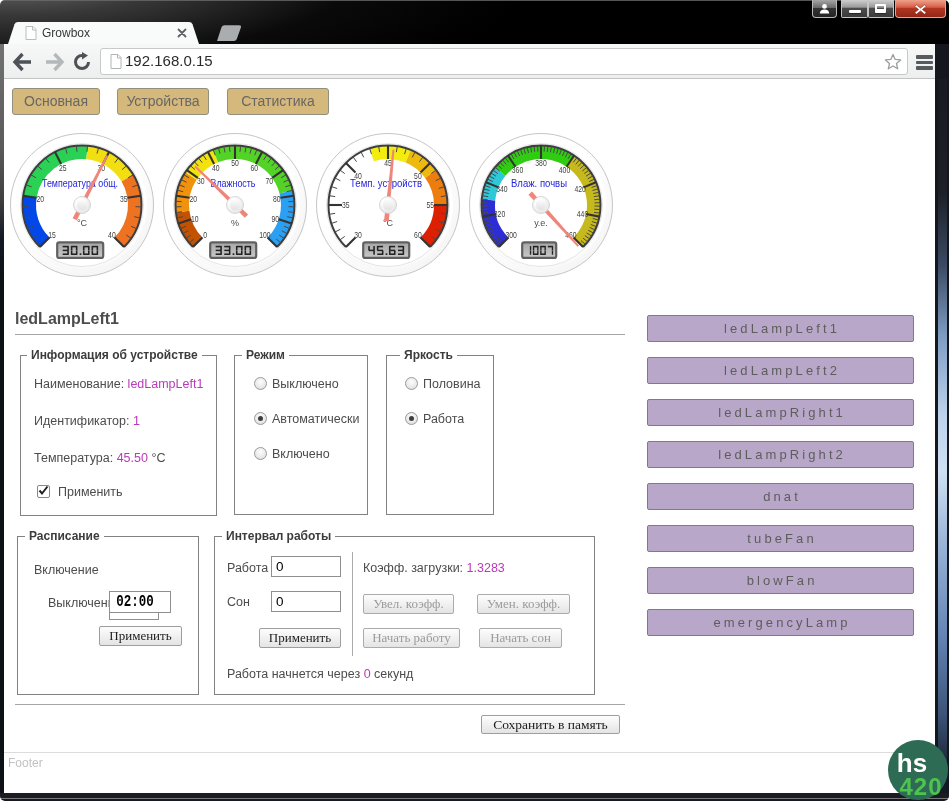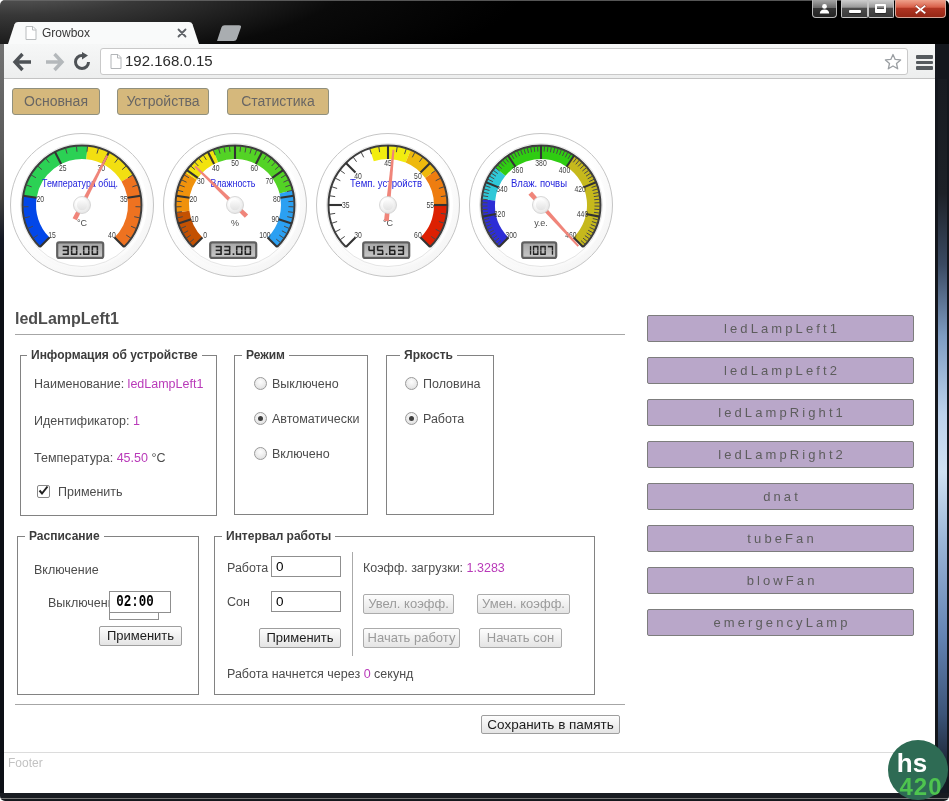--- a/index.html
+++ b/index.html
@@ -1,20 +1,20 @@
 <!DOCTYPE html>
 <html><head><meta charset="utf-8"><title>Growbox</title>
 <style>
 *{margin:0;padding:0;box-sizing:border-box}
 body{width:949px;height:801px;position:relative;overflow:hidden;background:#fff;
  font-family:"Liberation Sans",sans-serif;}
 .abs{position:absolute}
 .btn{position:absolute;background:linear-gradient(#fdfdfd,#f2f2f2 45%,#e4e4e4);
  border:1px solid #9e9e9e;border-radius:2px;color:#1c1c1c;font-size:12.5px;
- text-align:center;font-family:Liberation Sans, sans-serif;}
+ text-align:center;font-family:Liberation Serif, serif;}
 .btn.dis{color:#9b9b9b;border-color:#ababab}
 .sideb{position:absolute;left:647px;width:267px;height:27px;background:#b9a7c9;
  border:1px solid #7d7d7d;border-radius:2px;color:#5d5d5d;font-size:13px;
  letter-spacing:3.1px;text-indent:3.1px;text-align:center;line-height:25px;}
 .lbl{position:absolute;font-size:12.5px;color:#4c4c4c;white-space:nowrap}
 .mag{color:#b93ab9}
 .legend{position:absolute;font-size:12px;font-weight:bold;color:#3c3c3c;background:#fff;padding:0 4px;white-space:nowrap}
 .fs{position:absolute;border:1px solid #828282}
 .radio{position:absolute;width:13px;height:13px;border-radius:50%;
  background:radial-gradient(circle at 50% 35%, #fdfdfd, #e9e9e9 60%, #d6d6d6);

